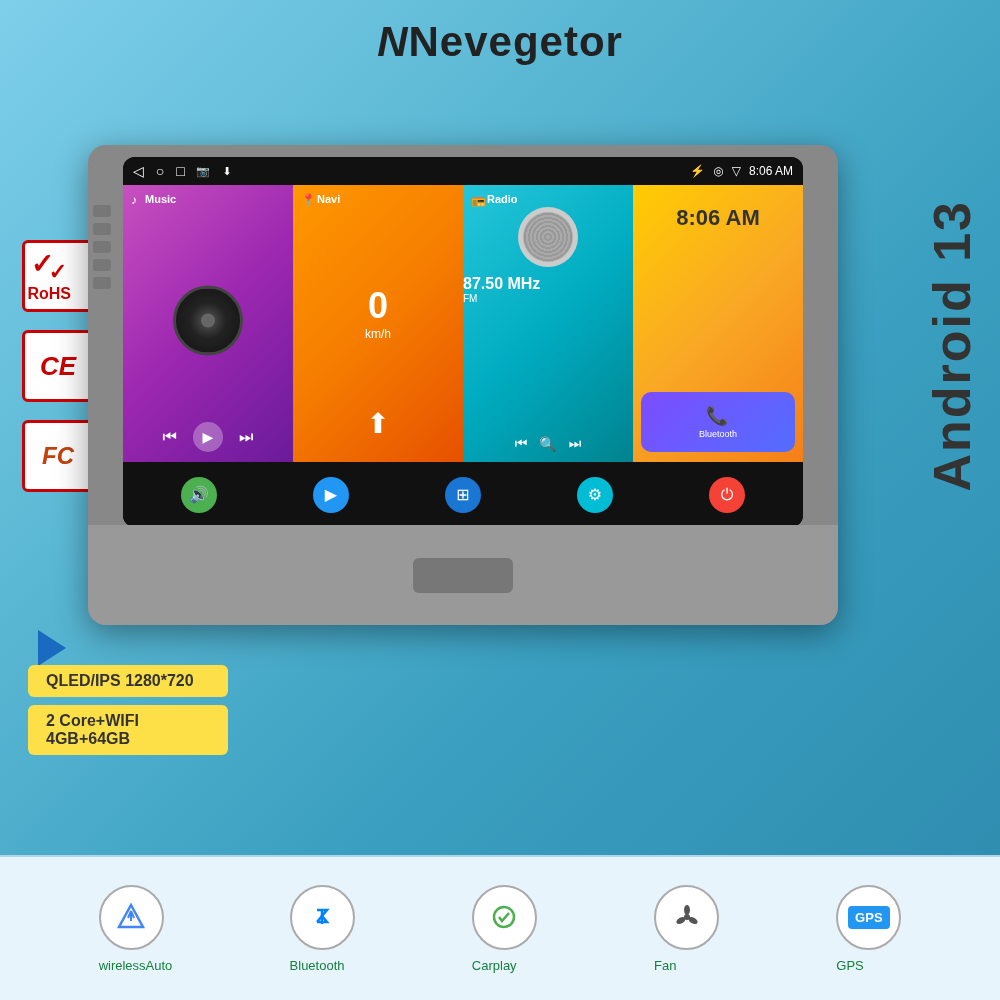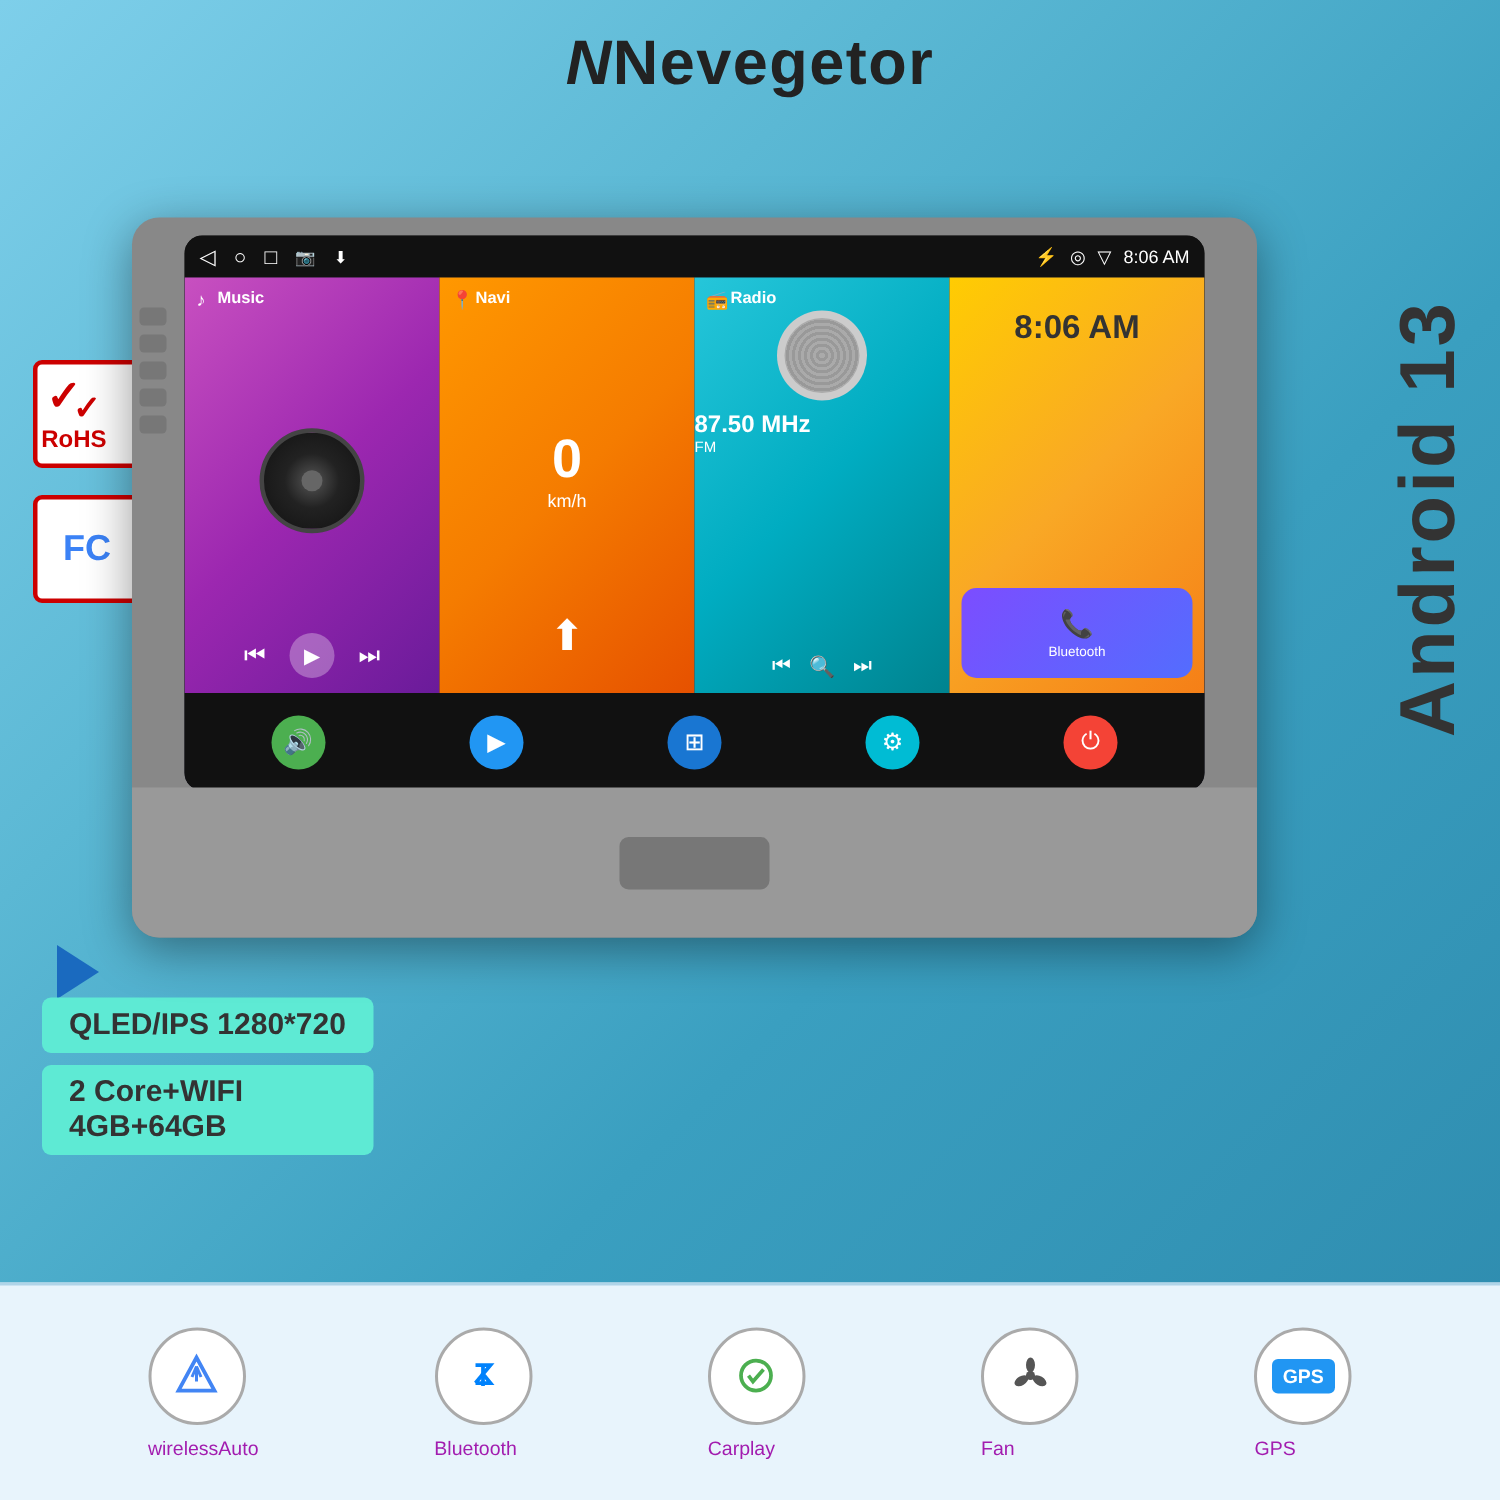--- a/index.html
+++ b/index.html
@@ -96,21 +96,22 @@
       width: 72px;
       height: 72px;
       border: 3px solid #cc0000;
       border-radius: 6px;
       display: flex;
       align-items: center;
       justify-content: center;
       background: white;
       font-size: 24px;
       font-weight: 900;
-      color: #3b82f6;
+      color: #c2410c;
+      font-style: italic;
     }
 
     
     .play-arrow {
       position: absolute;
       left: 38px;
       top: 630px;
       width: 0;
       height: 0;
       border-top: 18px solid transparent;
@@ -121,24 +122,24 @@
     
     .spec-boxes {
       position: absolute;
       left: 28px;
       top: 665px;
       display: flex;
       flex-direction: column;
       gap: 8px;
     }
     .spec-box {
-      background: #5eead4;
+      background: #fde047;
       border-radius: 6px;
       padding: 7px 18px;
-      font-size: 20px;
+      font-size: 16px;
       font-weight: bold;
       color: #333;
       min-width: 200px;
     }
 
     
     .car-radio {
       position: absolute;
       left: 88px;
       top: 145px;
@@ -476,21 +477,21 @@
       border: 2.5px solid #aaa;
       border-radius: 50%;
       display: flex;
       align-items: center;
       justify-content: center;
       background: white;
       font-size: 28px;
     }
     .feature-label {
       font-size: 13px;
-      color: #a21caf;
+      color: #15803d;
       font-weight: 500;
     }
     .gps-text {
       background: #2196f3;
       color: white;
       font-size: 13px;
       font-weight: bold;
       padding: 4px 7px;
       border-radius: 4px;
     }
@@ -502,20 +503,21 @@
   <span class="italic">N</span><span>Nevegetor</span>
 </div>
 
 <div class="android-label">Android 13</div>
 
 <div class="left-badges">
   <div class="badge-rohs">
     <span style="color:#cc0000;font-size:22px;font-weight:bold;margin-top:-8px;">✓</span>
     <span class="badge-rohs-text">RoHS</span>
   </div>
+  <div class="badge-ce">CE</div>
   <div class="badge-fc">FC</div>
 </div>
 
 <div class="play-arrow"></div>
 
 <div class="spec-boxes">
   <div class="spec-box">QLED/IPS 1280*720</div>
   <div class="spec-box">
     <div>2 Core+WIFI</div>
     <div>4GB+64GB</div>

